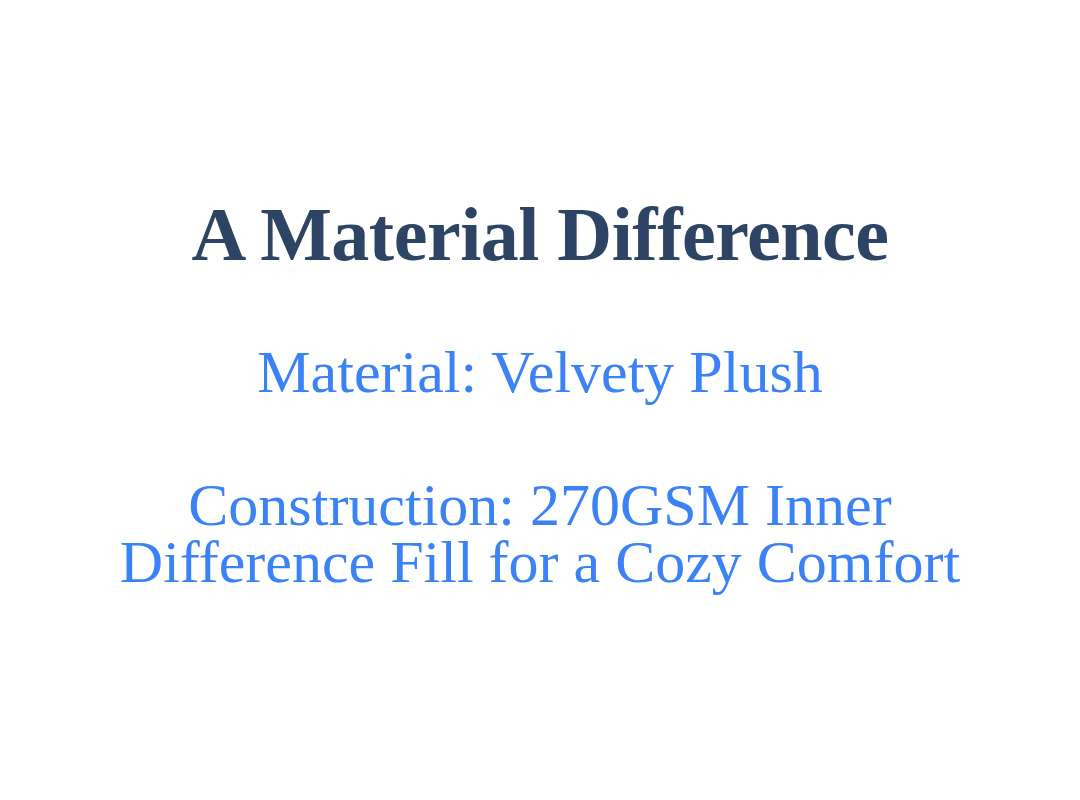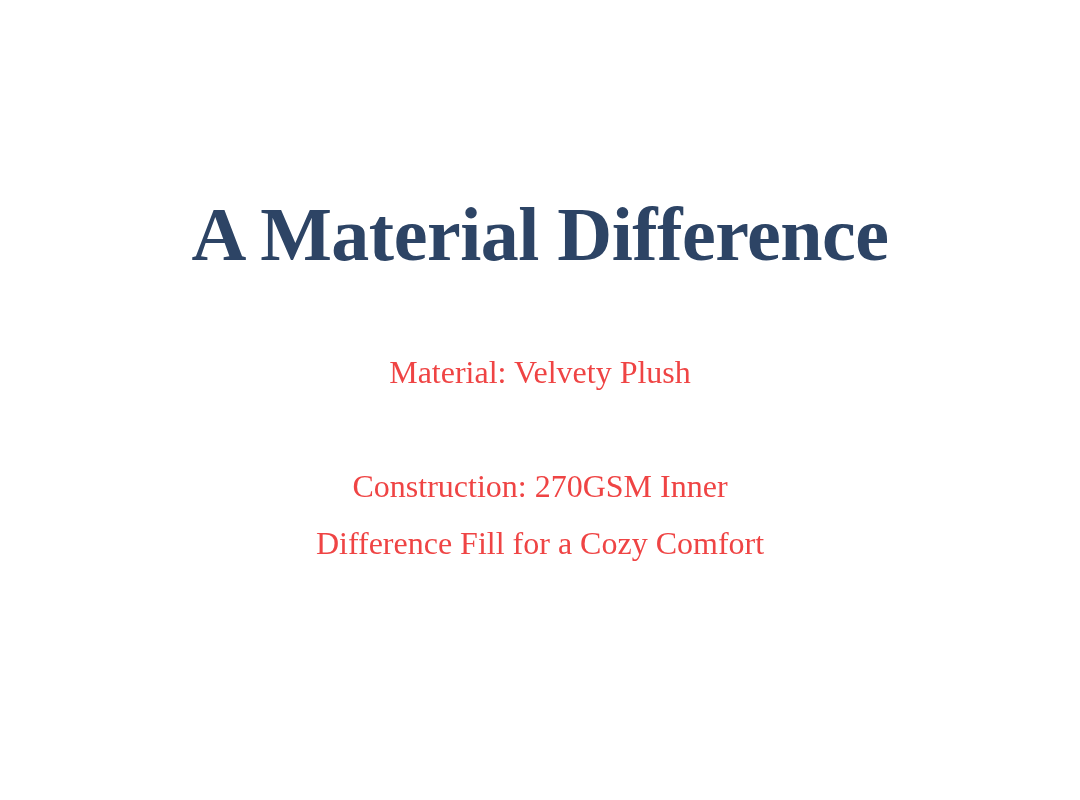--- a/index.html
+++ b/index.html
@@ -40,39 +40,39 @@
     font-family: "Liberation Serif", "DejaVu Serif", serif;
     font-weight: 700;
     font-size: 76px;
     line-height: 1.0;
     letter-spacing: -0.5px;
     white-space: nowrap;
     padding-top: 196px;
   }
 
   .body-block {
-    color: #ef4444;
+    color: #3b82f6;
     font-family: "Liberation Serif", "DejaVu Serif", serif;
     font-weight: 400;
-    font-size: 32px;
+    font-size: 60px;
     line-height: 57px;
     letter-spacing: 0px;
     white-space: nowrap;
   }
 
   .body-block .line {
     display: block;
   }
 
   #material-block {
     margin-top: 72px;
   }
 
   #construction-block {
-    margin-top: 57px;
+    margin-top: 76px;
   }
 </style>
 </head>
 <body>
 
 <div class="slide">
   <div class="slide-inner">
 
     <h1 class="headline">A Material Difference</h1>
 

